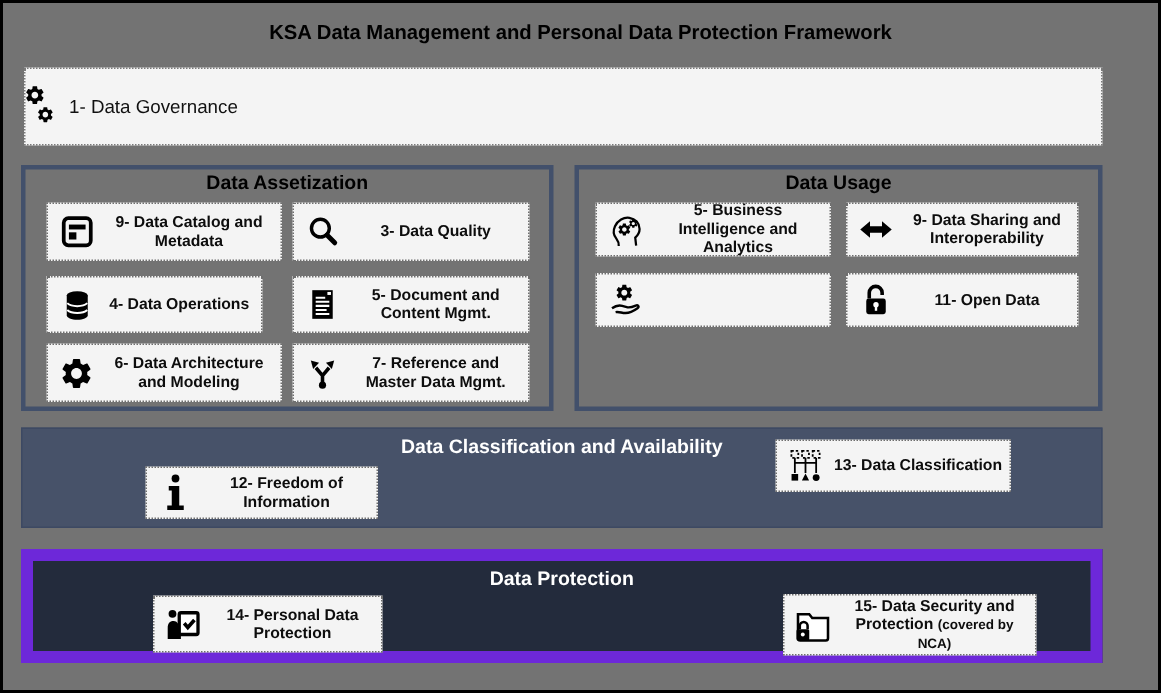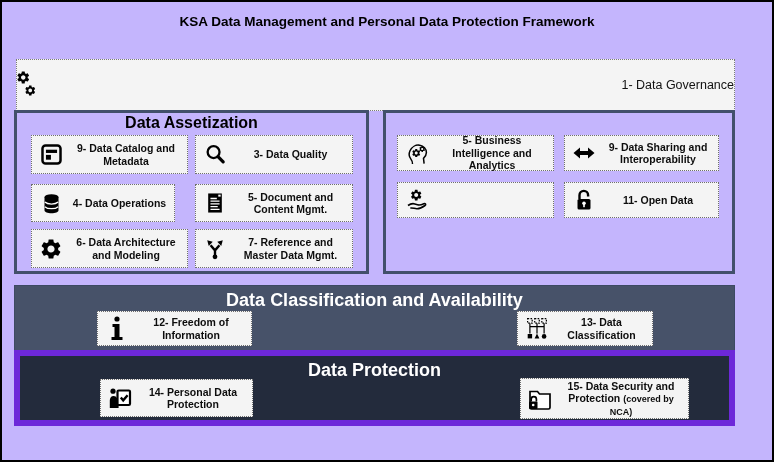--- a/index.html
+++ b/index.html
@@ -1,33 +1,33 @@
 <!DOCTYPE html>
 <html><head>
 <meta charset="utf-8">
 <style>
   html,body{margin:0;padding:0;background:#e8e8e8}
-  .frame{position:relative;width:774px;height:462px;background:#c4b5fd;border:2px solid #000;
+  .frame{position:relative;width:774px;height:462px;background:#737373;border:2px solid #000;
          box-sizing:border-box;font-family:"Liberation Sans",sans-serif;overflow:hidden}
   .title{position:absolute;top:12px;left:0;width:100%;text-align:center;
          font-size:13.5px;font-weight:bold;color:#000}
-  .gov-bar{position:absolute;left:14px;top:57px;width:719px;height:52px;background:#f4f4f4;
+  .gov-bar{position:absolute;left:14px;top:43px;width:719px;height:52px;background:#f4f4f4;
          border:1px dotted #7a7a7a;box-sizing:border-box;display:flex;align-items:center;
-         justify-content:space-between;gap:9px}
+         justify-content:flex-start;gap:9px}
   .gov-label{font-size:12.5px;color:#111}
   .section{position:absolute;border:3px solid #42506b;box-sizing:border-box}
   .sec-asset{left:12px;top:108px;width:355px;height:164px}
   .sec-usage{left:381px;top:108px;width:352px;height:164px}
   .sec-title{position:absolute;top:1px;left:0;width:100%;text-align:center;
-         font-weight:bold;font-size:16px;color:#000}
+         font-weight:bold;font-size:13px;color:#000}
   .band{position:absolute;left:12px;width:721px;box-sizing:border-box}
   .band-class{top:283px;height:67px;background:#475269;border:1px solid #3d4963}
-  .band-prot{top:348px;height:76px;background:#232b3c;border:6px solid #6d28d9}
+  .band-prot{top:364px;height:76px;background:#232b3c;border:8px solid #6d28d9}
   .band-title{position:absolute;top:4px;left:0;width:100%;text-align:center;
-         font-weight:bold;font-size:18px;color:#fff}
+         font-weight:bold;font-size:13px;color:#fff}
   .item{position:absolute;background:#f4f4f4;border:1px dotted #6e6e6e;box-sizing:border-box;
          display:flex;align-items:center;padding-left:5px}
   .item .ic{flex:none;display:flex;align-items:center;justify-content:center;width:28px}
   .item .txt{flex:1;text-align:center;font-weight:bold;font-size:10.5px;line-height:1.18;
          color:#0d0d0d;padding:0 2px}
   .small{font-size:9px}
   svg{display:block}
 </style>
 </head>
 <body>
@@ -115,20 +115,21 @@
           <path d="M3.5 2.5l6 1.7-4.3 4.5z" fill="#000"></path>
           <path d="M20.5 2.5l-6 1.7 4.3 4.5z" fill="#000"></path>
           <circle cx="12" cy="20.5" r="2.6" fill="#000"></circle>
         </svg>
       </span>
       <span class="txt">7- Reference and Master Data Mgmt.</span>
     </div>
   </div>
 
   <div class="section sec-usage">
+    <div class="sec-title">Data Usage</div>
 
     <div class="item" style="left:11px;top:22px;width:157px;height:36px">
       <span class="ic">
         <svg width="26" height="26" viewBox="0 0 26 26">
           <path d="M8.5 24c.2-1.8-.3-3.2-1.6-4.9C5.2 17 4.6 13.8 6 10.8 7.8 7 11.8 4.6 15.6 5.2c4 .6 6.8 3.7 6.8 7.4 0 2.8-1.6 4.6-2.9 5.8l.6 5.3" fill="none" stroke="#000" stroke-width="1.5"></path>
           <use href="#gear-shape" transform="translate(7.2 8) scale(0.42)"></use>
           <use href="#gear-shape" transform="translate(14.6 5.4) scale(0.3)"></use>
         </svg>
       </span>
       <span class="txt">5- Business Intelligence and Analytics</span>
@@ -171,21 +172,21 @@
     <div class="item" style="left:82px;top:25px;width:155px;height:35px">
       <span class="ic">
         <svg width="12" height="26" viewBox="0 0 12 26">
           <circle cx="6" cy="3" r="2.6" fill="#000"></circle>
           <path d="M1.5 8h7v13h3v3H.5v-3h3V11h-2z" fill="#000"></path>
         </svg>
       </span>
       <span class="txt">12- Freedom of Information</span>
     </div>
 
-    <div class="item" style="left:502px;top:25px;width:136px;height:35px">
+    <div class="item" style="left:502px;top:7px;width:157px;height:35px">
       <span class="ic">
         <svg width="24" height="24" viewBox="0 0 24 24">
           <g fill="none" stroke="#000" stroke-width="1.2" stroke-dasharray="1.6 1.3">
             <rect x="2.6" y="1.6" width="4.6" height="4.6"></rect>
             <rect x="9.7" y="1.6" width="4.6" height="4.6"></rect>
             <rect x="16.8" y="1.6" width="4.6" height="4.6"></rect>
           </g>
           <path d="M4.9 6.2v3.4M12 6.2v3.4M19.1 6.2v3.4M4.9 9.6h14.2M4.9 9.6v6.8M12 9.6v6.8M19.1 9.6v6.8" stroke="#000" stroke-width="1.2" fill="none"></path>
           <rect x="2.7" y="17" width="4.4" height="4.4" fill="#000"></rect>
           <path d="M12 16.6l2.4 4.8H9.6z" fill="#000"></path>

